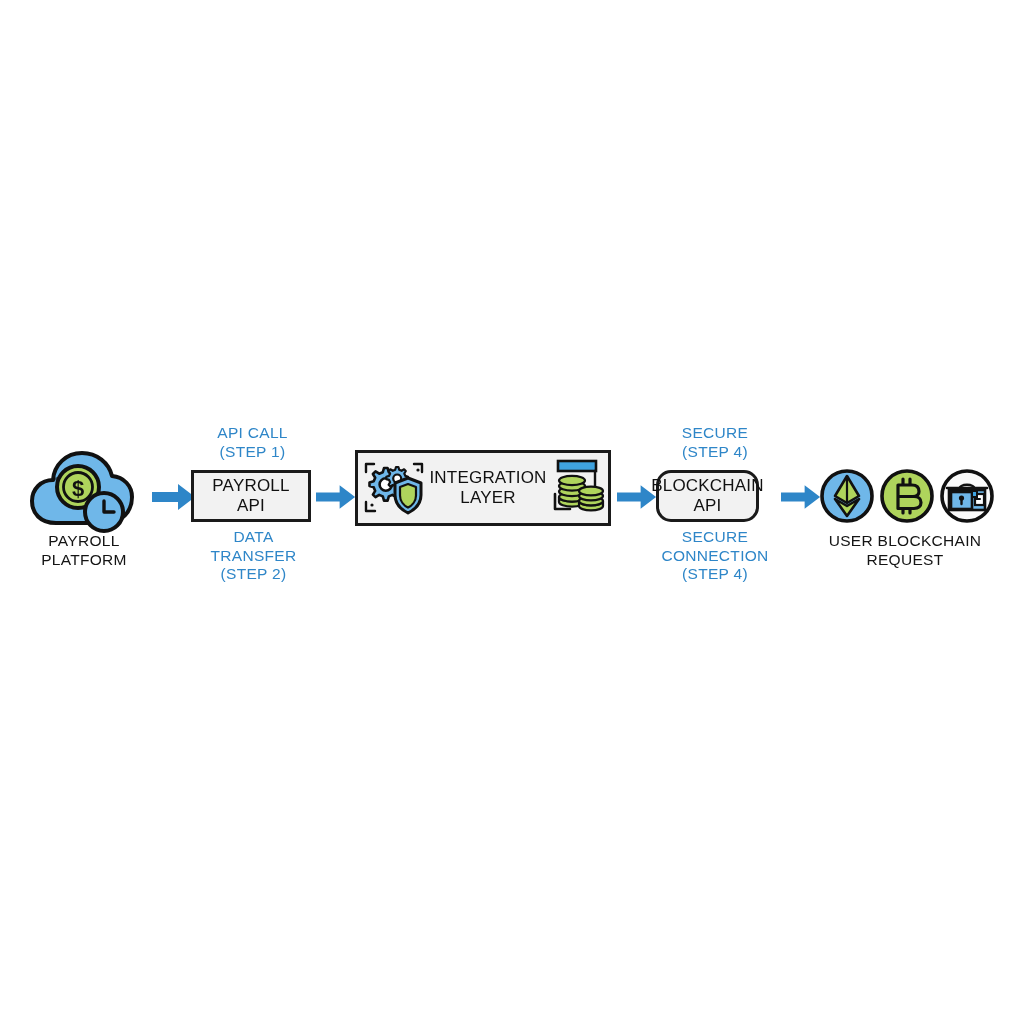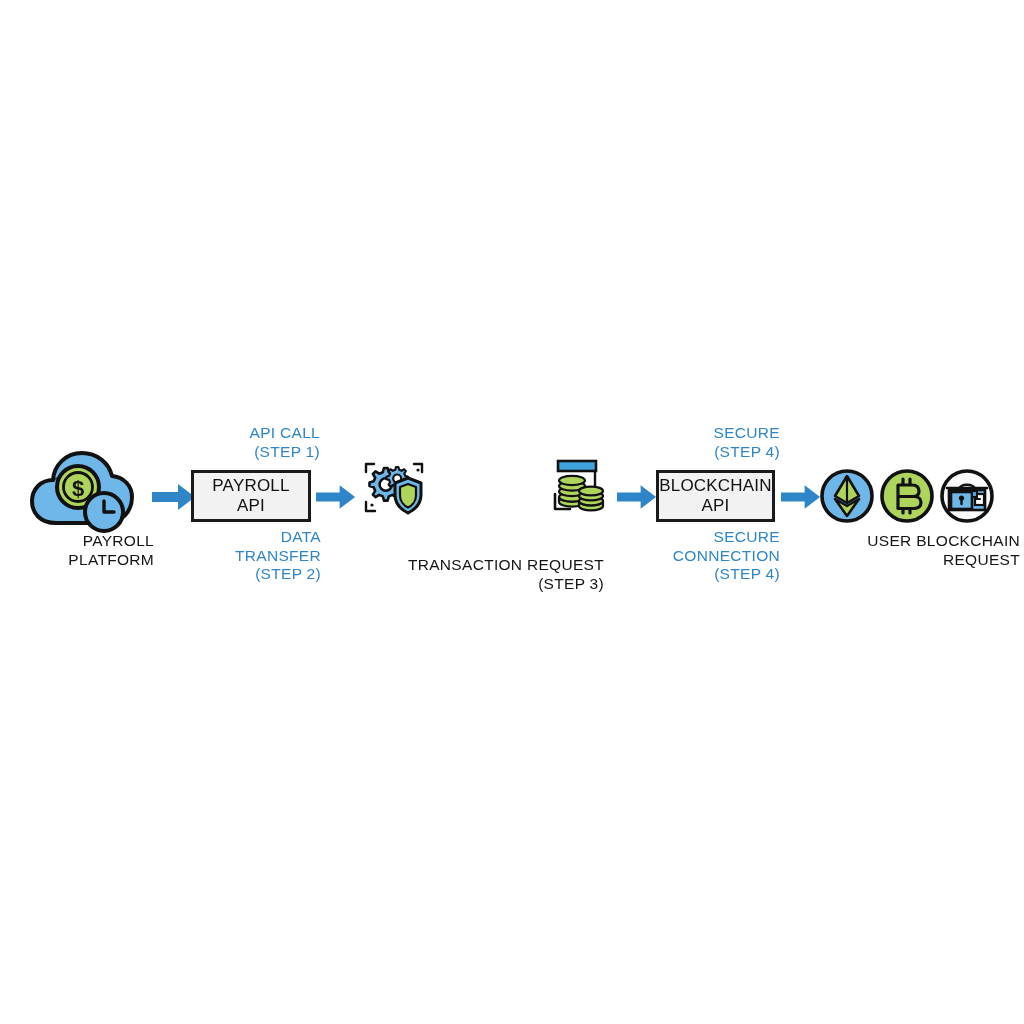--- a/index.html
+++ b/index.html
@@ -39,21 +39,21 @@
     font-size: 17px;
     line-height: 1.18;
     letter-spacing: 0.2px;
     font-weight: 400;
     white-space: pre-line;
   }
 
   
   .caption {
     position: absolute;
-    text-align: right;
+    text-align: center;
     color: #141414;
     font-size: 15.5px;
     line-height: 1.2;
     letter-spacing: 0.3px;
     white-space: pre-line;
   }
   .caption.blue {
     color: #2E86C8;
   }
 
@@ -109,20 +109,24 @@
   <div class="caption blue" style="left:186px; top:528px; width:135px;">DATA
 TRANSFER
 (STEP 2)</div>
 
   <div class="arrow" style="left:316px; top:483px;">
     <svg width="40" height="28" viewBox="0 0 44 28" xmlns="http://www.w3.org/2000/svg">
       <path d="M0 9 L26 9 L26 1 L43 14 L26 27 L26 19 L0 19 Z" fill="#2E86C8"></path>
     </svg>
   </div>
 
+  <div class="proc-box" style="position:absolute; left:355px; top:450px; width:256px; height:76px;">
+    <div class="proc-label" style="margin-left:10px;">INTEGRATION
+LAYER</div>
+  </div>
 
   <div class="icon-wrap" style="left:360px; top:458px; width:70px; height:60px;">
     <svg width="70" height="60" viewBox="0 0 70 60" xmlns="http://www.w3.org/2000/svg">
 
       <path d="M54 6 L62 6 L62 14" fill="none" stroke="#111111" stroke-width="2.4" stroke-linecap="round" stroke-linejoin="round"></path>
       <path d="M14 6 L6 6 L6 14" fill="none" stroke="#111111" stroke-width="2.4" stroke-linecap="round" stroke-linejoin="round"></path>
       <path d="M6 44 L6 53 L15 53" fill="none" stroke="#111111" stroke-width="2.4" stroke-linecap="round" stroke-linejoin="round"></path>
       <circle cx="12" cy="47" r="1.6" fill="#111111"></circle>
       <circle cx="58" cy="12" r="1.6" fill="#111111"></circle>
 
@@ -165,33 +169,31 @@
       <g stroke="#111111" stroke-width="2.2">
         <ellipse cx="43" cy="50" rx="12" ry="4.4" fill="#AFD45C"></ellipse>
         <path d="M31 50 L31 45 A12 4.4 0 0 0 55 45 L55 50" fill="#AFD45C"></path>
         <ellipse cx="43" cy="45" rx="12" ry="4.4" fill="#AFD45C"></ellipse>
         <ellipse cx="43" cy="40" rx="12" ry="4.4" fill="#AFD45C"></ellipse>
         <ellipse cx="43" cy="35" rx="12" ry="4.4" fill="#AFD45C"></ellipse>
       </g>
     </svg>
   </div>
 
-  <div class="caption" style="left:368px; top:556px; width:236px;">TRANSACTION REQUEST
-(STEP 3)</div>
 
   <div class="arrow" style="left:617px; top:483px;">
     <svg width="40" height="28" viewBox="0 0 44 28" xmlns="http://www.w3.org/2000/svg">
       <path d="M0 9 L26 9 L26 1 L43 14 L26 27 L26 19 L0 19 Z" fill="#2E86C8"></path>
     </svg>
   </div>
 
   <div class="caption blue" style="left:650px; top:424px; width:130px;">SECURE
 (STEP 4)</div>
 
-  <div class="proc-box" style="position:absolute; left:656px; top:470px; width:119px; height:52px;">
+  <div class="proc-box" style="position:absolute; left:656px; top:470px; width:103px; height:52px;border-radius:15px;">
     <div class="proc-label">BLOCKCHAIN
 API</div>
   </div>
 
   <div class="caption blue" style="left:650px; top:528px; width:130px;">SECURE
 CONNECTION
 (STEP 4)</div>
 
   <div class="arrow" style="left:781px; top:483px;">
     <svg width="40" height="28" viewBox="0 0 44 28" xmlns="http://www.w3.org/2000/svg">

